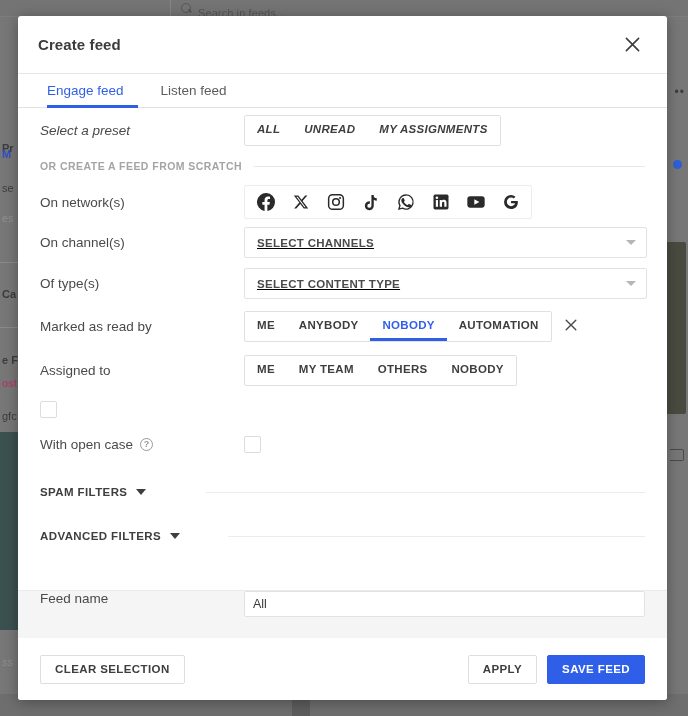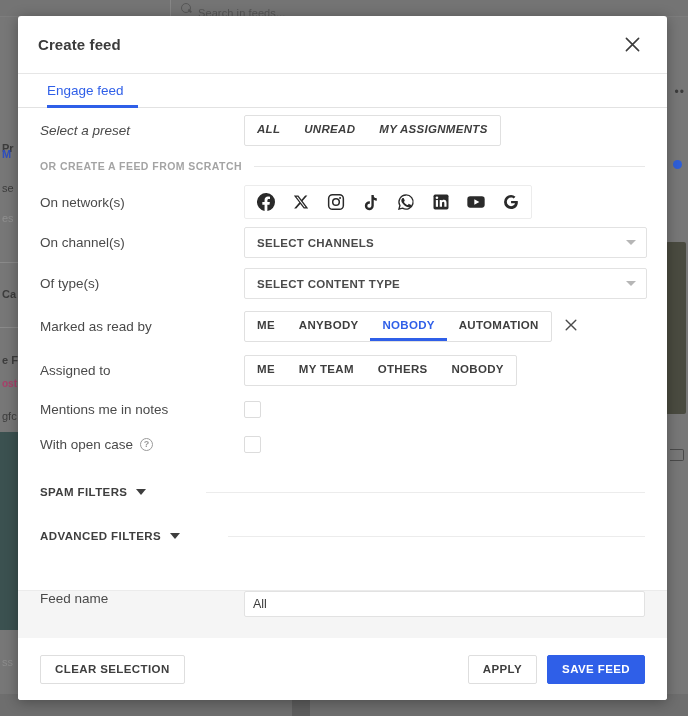--- a/index.html
+++ b/index.html
@@ -154,21 +154,21 @@
   .net-ico {
     width: 33px; height: 26px; display: flex; align-items: center;
     justify-content: center; cursor: pointer;
   }
   .net-ico svg { display: block; }
 
   
   .sel {
     width: 403px; height: 31px; border: 1px solid #e2e2e2; border-radius: 2px;
     background: #fff; display: flex; align-items: center;
-    padding: 0 10px 0 12px; cursor: pointer;
+    padding: 0 10px 0 12px; cursor: pointer; text-decoration: underline;
   }
   .sel-txt {
     font-size: 11.5px; font-weight: bold; letter-spacing: .3px; color: #4a4a4a;
     text-transform: uppercase;
   }
   .sel-arrow {
     margin-left: auto; width: 0; height: 0;
     border-left: 5px solid transparent; border-right: 5px solid transparent;
     border-top: 5px solid #b6b6b6;
   }
@@ -270,20 +270,21 @@
     <div class="m-title">Create feed</div>
     <div class="m-close">
       <svg width="15" height="15" viewBox="0 0 15 15" aria-hidden="true">
         <path d="M1.4 1.4 L13.6 13.6 M13.6 1.4 L1.4 13.6" stroke="#3c3c3c" stroke-width="1.6" stroke-linecap="round"></path>
       </svg>
     </div>
   </div>
 
   <div class="m-tabs">
     <div class="m-tab active">Engage feed</div>
+    <div class="m-tab">Listen feed</div>
   </div>
 
   <div class="m-body">
 
     <div class="row" style="min-height:44px;font-style:italic;">
       <div class="row-label">Select a preset</div>
       <div class="row-ctl">
         <div class="seg">
           <div class="seg-item">ALL</div>
           <div class="seg-item">UNREAD</div>
@@ -395,21 +396,20 @@
         <div class="seg">
           <div class="seg-item">ME</div>
           <div class="seg-item">MY TEAM</div>
           <div class="seg-item">OTHERS</div>
           <div class="seg-item">NOBODY</div>
         </div>
       </div>
     </div>
 
     <div class="row" style="min-height:35px;">
-      <div class="row-label">Mentions me in notes</div>
       <div class="row-ctl">
         <div class="cbx"></div>
       </div>
     </div>
 
     <div class="row" style="min-height:35px;">
       <div class="row-label">
         <span>With open case</span>
         <span class="help-ico">?</span>
       </div>

